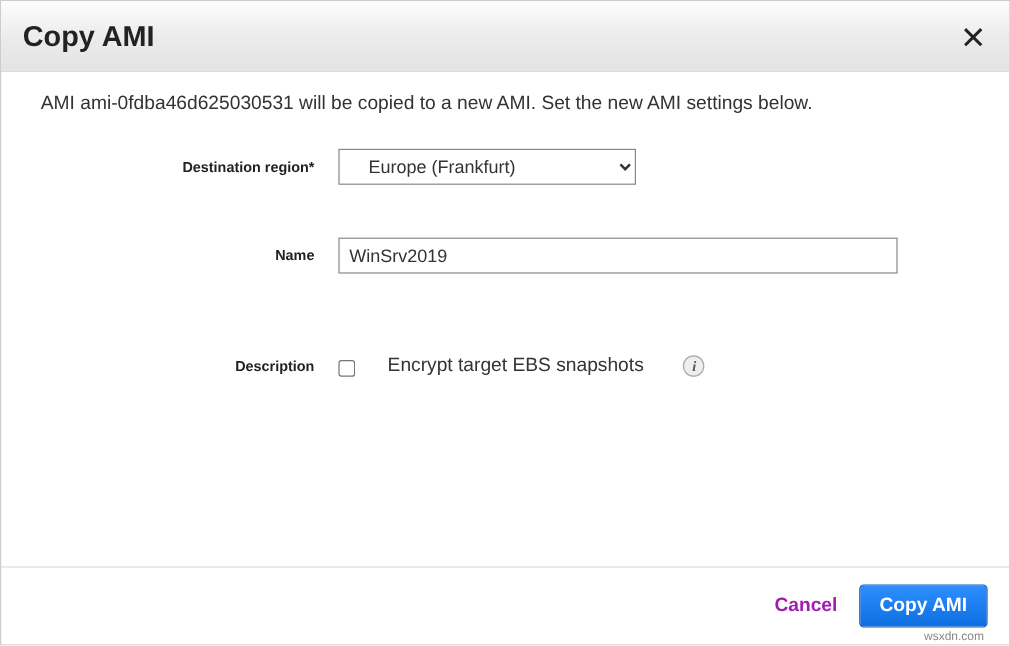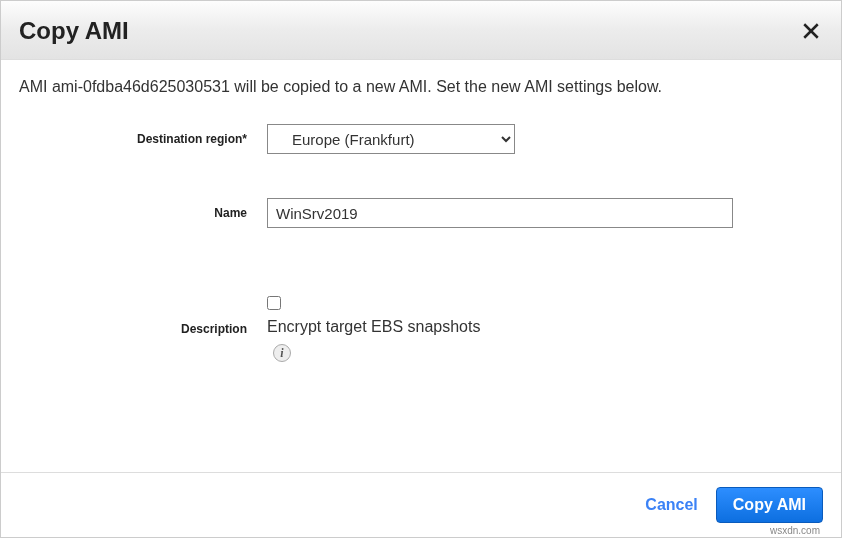--- a/index.html
+++ b/index.html
@@ -50,20 +50,21 @@
       justify-content: center;
       font-weight: bold;
     }
     .close-btn svg {
       width: 18px;
       height: 18px;
     }
     .dialog-body {
       padding: 18px 18px 10px 18px;
       flex: 1;
+      margin-left: 15px;
     }
     .intro-text {
       font-size: 16px;
       color: #333;
       margin-bottom: 28px;
     }
     .form-row {
       display: flex;
       align-items: center;
       margin-bottom: 48px;
@@ -106,23 +107,22 @@
       width: 466px;
       height: 30px;
       font-size: 15px;
       color: #333;
       border: 1px solid #888;
       padding: 2px 8px;
       background: #fff;
     }
     .checkbox-wrap {
       display: flex;
-      align-items: flex-start;
-      gap: 8px;
-      flex-direction: column;
+      align-items: flex-end;
+      gap: 27px;
     }
     input[type="checkbox"] {
       width: 14px;
       height: 14px;
       cursor: pointer;
     }
     .checkbox-label {
       font-size: 16px;
       color: #333;
     }
@@ -144,21 +144,21 @@
     }
     .dialog-footer {
       border-top: 1px solid #ddd;
       padding: 14px 18px;
       display: flex;
       justify-content: flex-end;
       align-items: center;
       gap: 18px;
     }
     .cancel-link {
-      color: #3b82f6;
+      color: #a21caf;
       font-size: 16px;
       font-weight: bold;
       text-decoration: none;
       cursor: pointer;
     }
     .primary-btn {
       background: linear-gradient(to bottom, #2d8eff 0%, #0d6fe0 100%);
       border: 1px solid #0a5bbc;
       border-radius: 4px;
       color: #fff;

